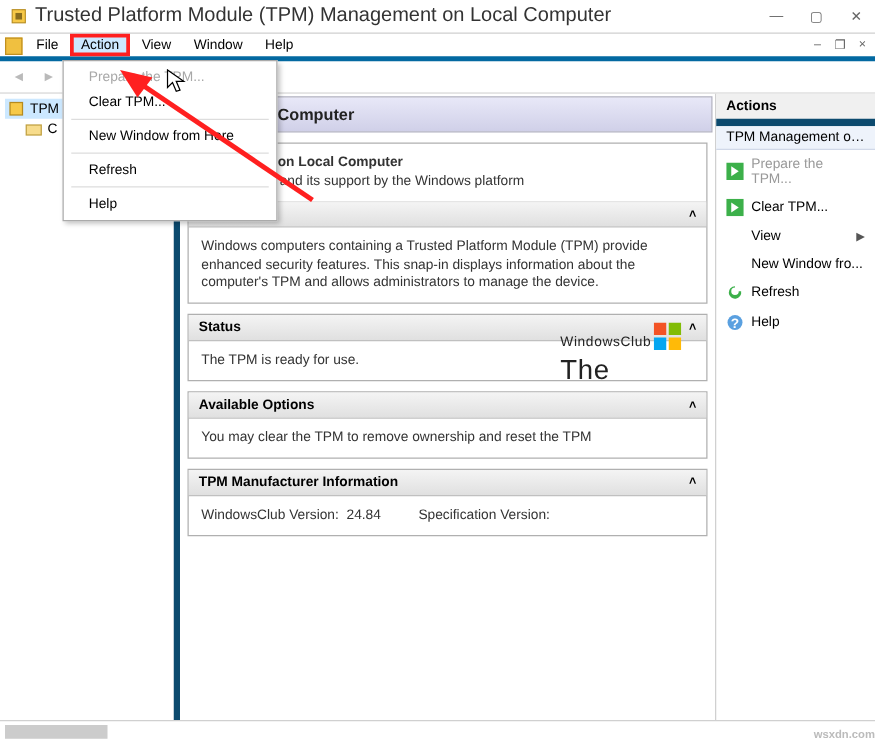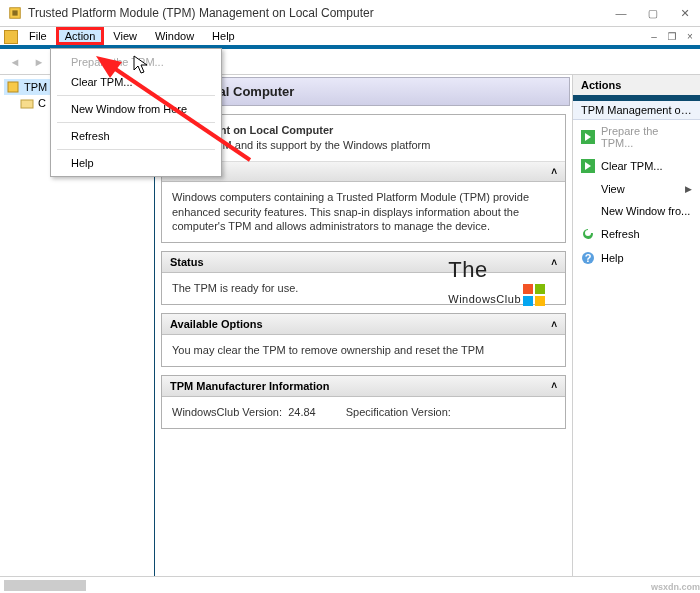--- a/index.html
+++ b/index.html
@@ -1,37 +1,37 @@
 <!DOCTYPE html>
 <html><head>
 <meta charset="utf-8">
 <style>
 * { box-sizing: border-box; margin: 0; padding: 0; font-family: "Segoe UI", Tahoma, sans-serif; font-size: 11px; }
 body { width: 700px; height: 593px; background: #fff; position: relative; overflow: hidden; }
 
 .titlebar { height: 27px; background: #fff; border-bottom: 1px solid #d0d0d0; display: flex; align-items: center; padding: 0 8px; color: #333; }
 .titlebar .icn { width: 14px; height: 14px; margin-right: 6px; }
-.titlebar .ttl { flex: 1; font-size: 12px; }
+.titlebar .ttl { flex: 1; font-size: 16px; }
 .winbtns { display: flex; gap: 18px; color: #666; }
 .winbtn { width: 14px; text-align: center; cursor: pointer; }
 
 .menubar { height: 22px; display: flex; align-items: center; border-bottom: 4px solid #0369a1; padding-left: 20px; position: relative; }
 .mmc-icon { position: absolute; left: 4px; top: 3px; width: 14px; height: 14px; background: #f0c040; border: 1px solid #c09020; }
 .menu { padding: 3px 9px; cursor: pointer; }
 .menu.active { background: #cce8ff; border: 3px solid #ff2020; padding: 0 6px; }
 .mdibtns { margin-left: auto; display: flex; gap: 6px; padding-right: 4px; color: #666; }
 .mdibtn { width: 12px; text-align: center; cursor: pointer; font-size: 10px; }
 
 .toolbar { height: 26px; border-bottom: 1px solid #d0d0d0; display: flex; align-items: center; padding: 0 6px; gap: 6px; }
 .tbtn { width: 18px; height: 18px; display: flex; align-items: center; justify-content: center; color: #555; }
 .tbtn.disabled { opacity: .4; }
 .sep { width: 1px; height: 18px; background: #ccc; margin: 0 2px; }
 
 .workspace { display: flex; height: calc(100% - 27px - 22px - 26px - 17px); }
-.tree { width: 155px; border-right: 1px solid #0c4a6e; padding: 4px; background: #fff; }
+.tree { width: 144px; border-right: 5px solid #0c4a6e; padding: 4px; background: #fff; }
 .tree-item { display: flex; align-items: center; gap: 4px; padding: 1px 2px; }
 .tree-item .icn { width: 14px; height: 14px; }
 .tree-item.sel { background: #cce8ff; }
 
 .center { flex: 1; background: #fff; overflow: hidden; position: relative; }
 .header { background: linear-gradient(#e8e8f8,#d0d0e8); padding: 6px 10px; font-weight: bold; font-size: 13px; color: #222; border: 1px solid #b0b0c0; margin: 2px; }
 .block { border: 1px solid #b0b0b0; margin: 8px 6px; }
 .block-head { background: linear-gradient(#f4f4f4,#e0e0e0); padding: 4px 8px; font-weight: bold; display: flex; align-items: center; border-bottom: 1px solid #c0c0c0; }
 .block-head .chev { margin-left: auto; font-size: 10px; }
 .block-body { padding: 8px 10px; line-height: 1.35; color: #333; }
@@ -228,20 +228,20 @@
 <svg class="arrow-overlay" width="200" height="120" viewBox="0 0 200 120">
   <line x1="170" y1="110" x2="28" y2="14" stroke="#ff2020" stroke-width="4"></line>
   <polygon points="16,6 42,12 30,28" fill="#ff2020"></polygon>
 </svg>
 
 <svg class="cursor" width="16" height="20" viewBox="0 0 16 20">
   <path d="M1 1l0 14 4-4 3 7 3-1-3-7 6 0z" fill="#fff" stroke="#000"></path>
 </svg>
 
 <div class="watermark">
-  <div class="t1">The</div>
   <div class="t1"><span>WindowsClub</span><svg width="22" height="22" viewBox="0 0 22 22">
         <rect x="0" y="0" width="10" height="10" fill="#f35325"></rect>
         <rect x="12" y="0" width="10" height="10" fill="#81bc06"></rect>
         <rect x="0" y="12" width="10" height="10" fill="#05a6f0"></rect>
         <rect x="12" y="12" width="10" height="10" fill="#ffba08"></rect>
       </svg></div>
+  <div class="t1">The</div>
 </div>
 
 </body></html>

